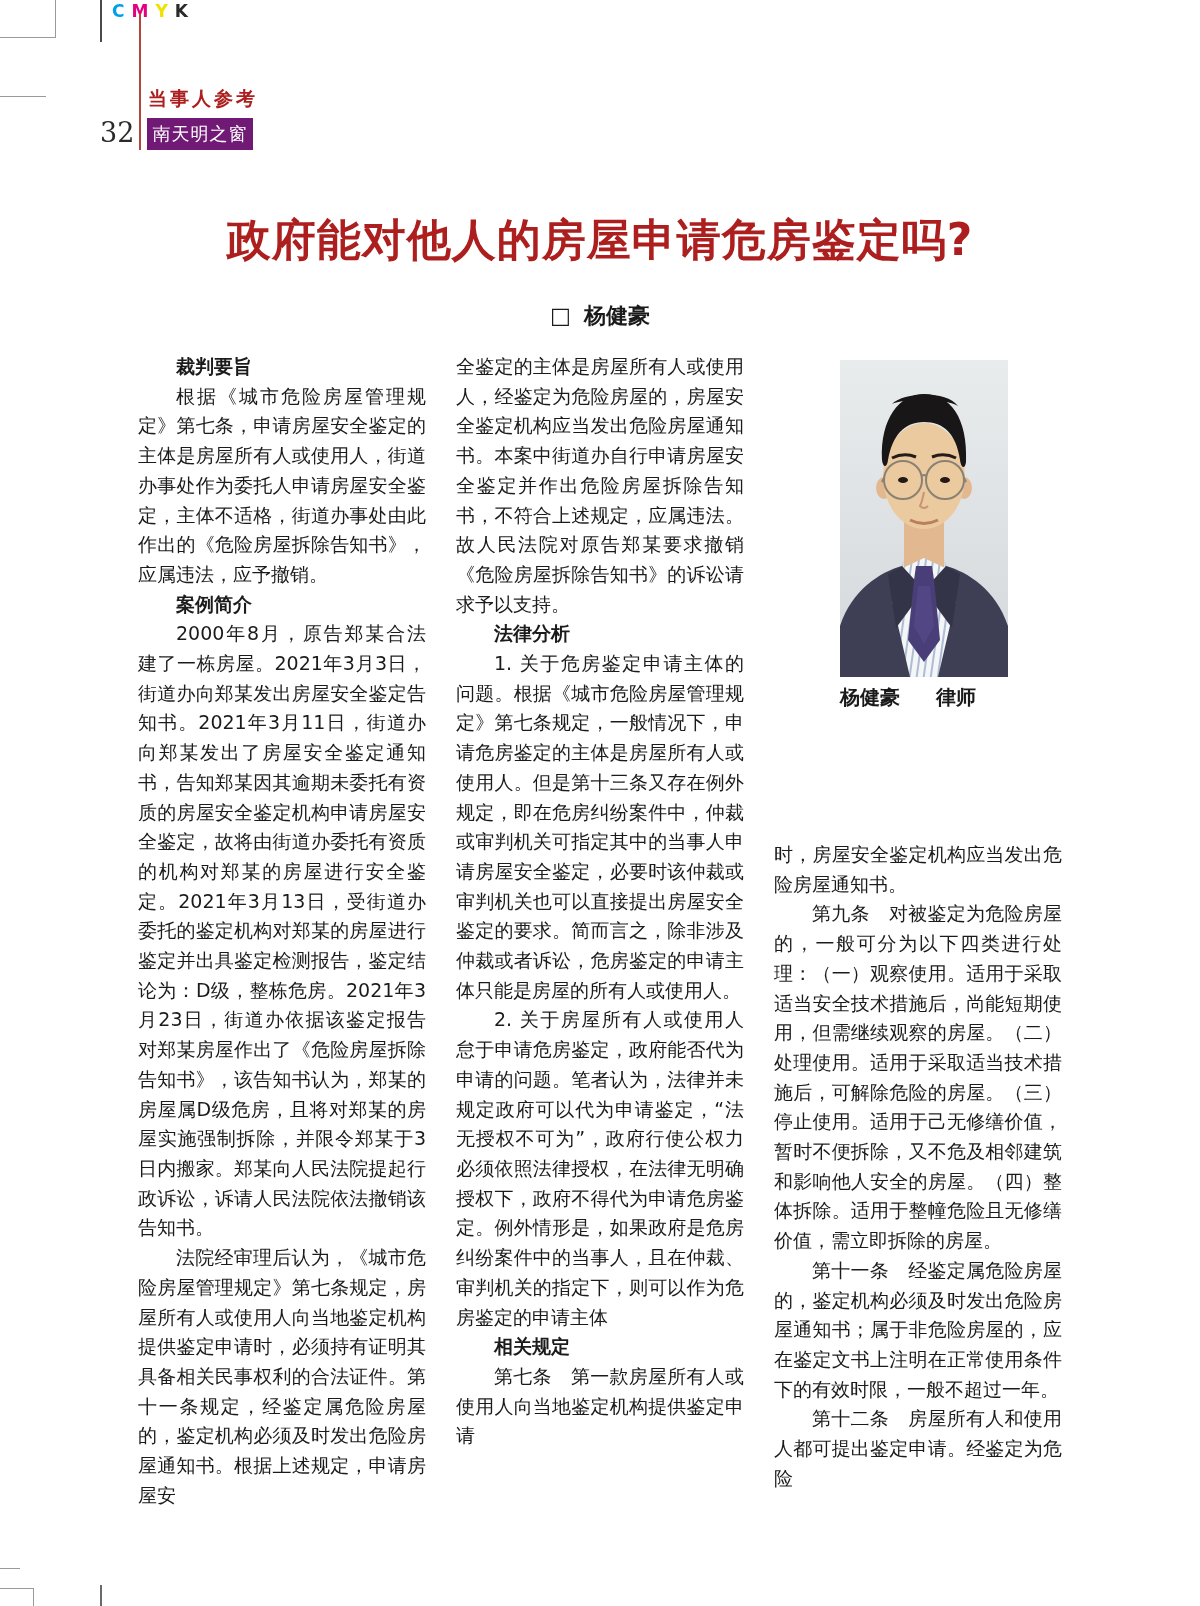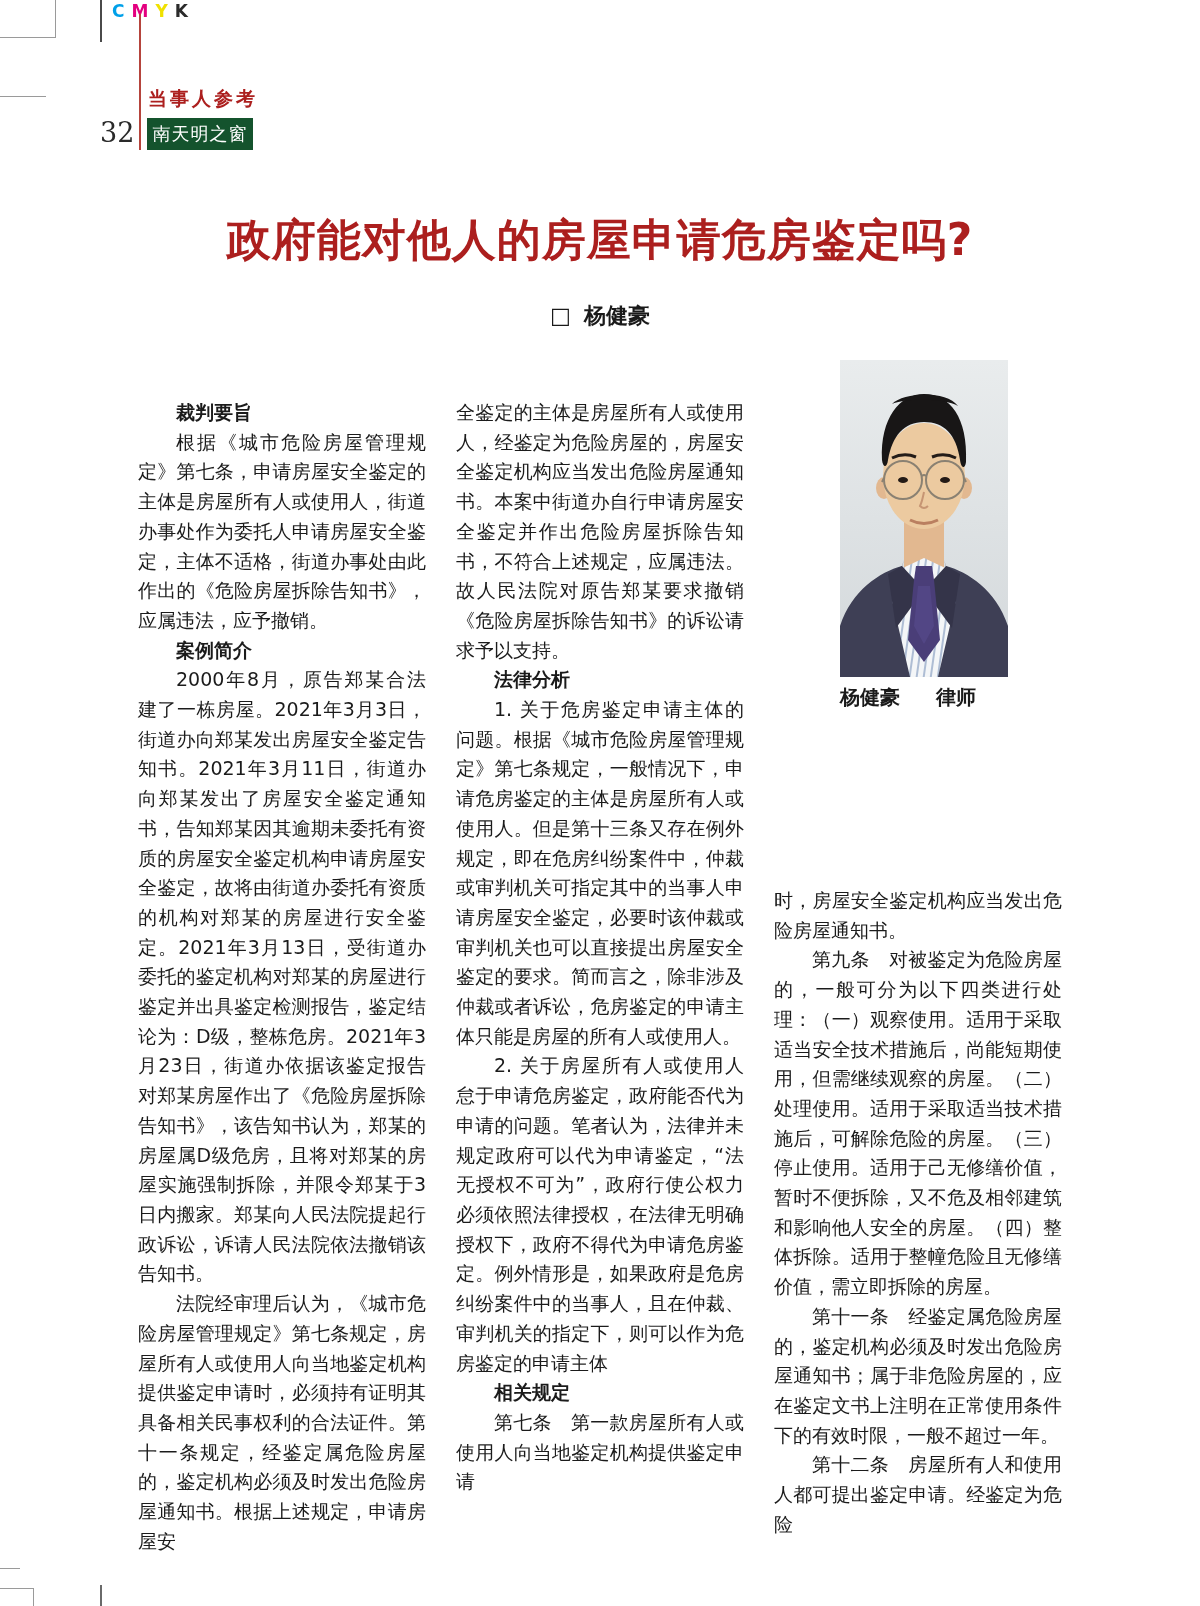--- a/index.html
+++ b/index.html
@@ -25,32 +25,32 @@
   .cmyk span { margin-right:7px; }
   .ink-c { color:#00a0e9; } .ink-m { color:#e4007f; } .ink-y { color:#f0e100; } .ink-k { color:#2b2b2b; }
 
   
   .red-rule { position:absolute; left:139px; top:14px; width:2px; height:136px; background:#b5443c; }
   .page-number { position:absolute; left:100px; top:117px; width:34px; text-align:left;
     font-family:"DejaVu Serif", serif; font-size:27px; color:#2a2a2a; }
   .section-label { position:absolute; left:148px; top:86px; font-size:19px; font-weight:bold;
     color:#ac1f1e; letter-spacing:3px; }
   .column-badge { position:absolute; left:147px; top:118px; width:106px; height:32px;
-    background:#14532d; color:#ffffff; font-size:18px; line-height:32px; text-align:center; letter-spacing:1px; }
+    background:#701a75; color:#ffffff; font-size:18px; line-height:32px; text-align:center; letter-spacing:1px; }
 
   
   .article-title { position:absolute; left:80px; top:211px; width:1040px; text-align:center;
     font-size:44px; font-weight:900; color:#ac1f1e; letter-spacing:1px; white-space:nowrap; }
   .byline { position:absolute; left:0; top:301px; width:1200px; text-align:center;
     font-size:22px; font-weight:bold; color:#1a1a1a; }
   .byline .marker { margin-right:13px; font-weight:normal; }
 
   
   .col { position:absolute; top:352px; width:288px; font-size:19px; line-height:29.7px;
-    text-align:justify; color:#1b1b1b;margin-top:46px; }
+    text-align:justify; color:#1b1b1b; }
   .col-1 { left:138px; }
   .col-2 { left:456px; }
   .col-3 { left:774px; top:840px; }
   .para      { text-indent:2em; }
   .para-cont { text-indent:0; }
   .heading   { font-weight:bold; text-indent:2em; }
 
   
   .photo { position:absolute; left:840px; top:360px; width:168px; height:317px; overflow:hidden; }
   .photo svg { display:block; }

